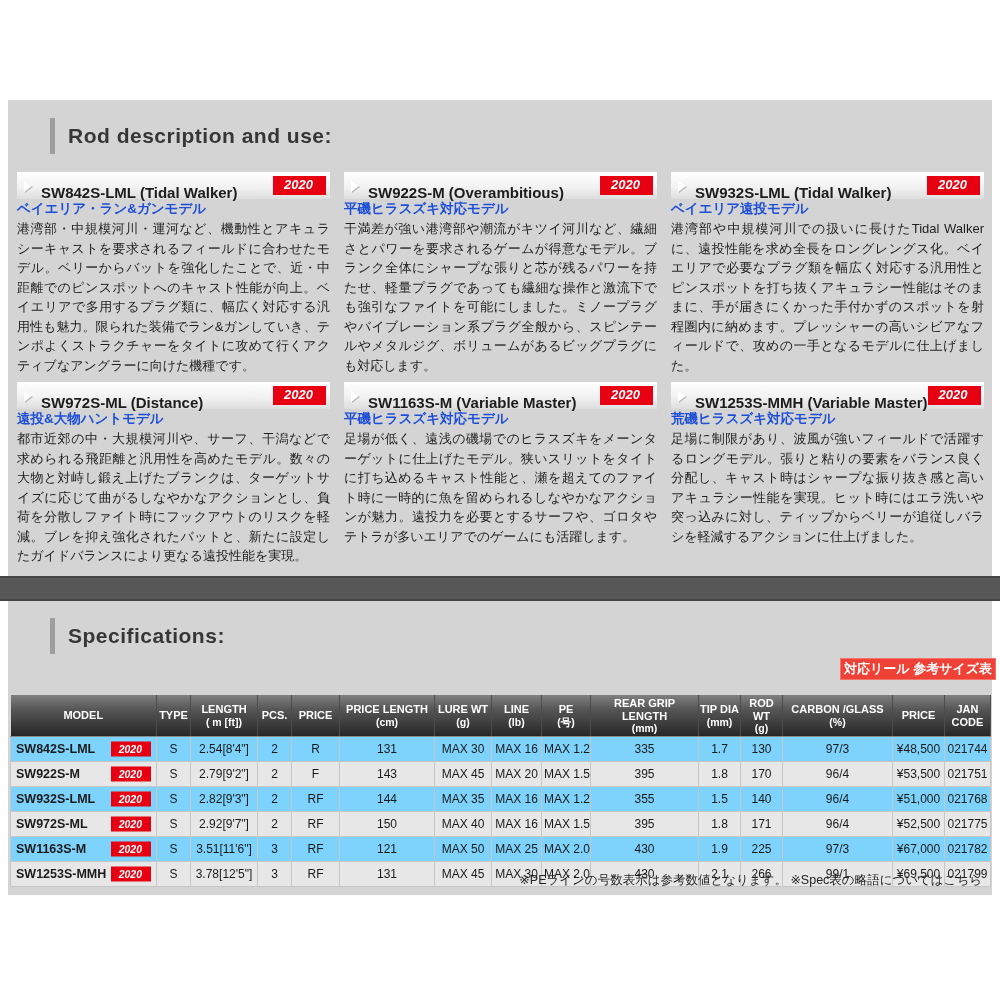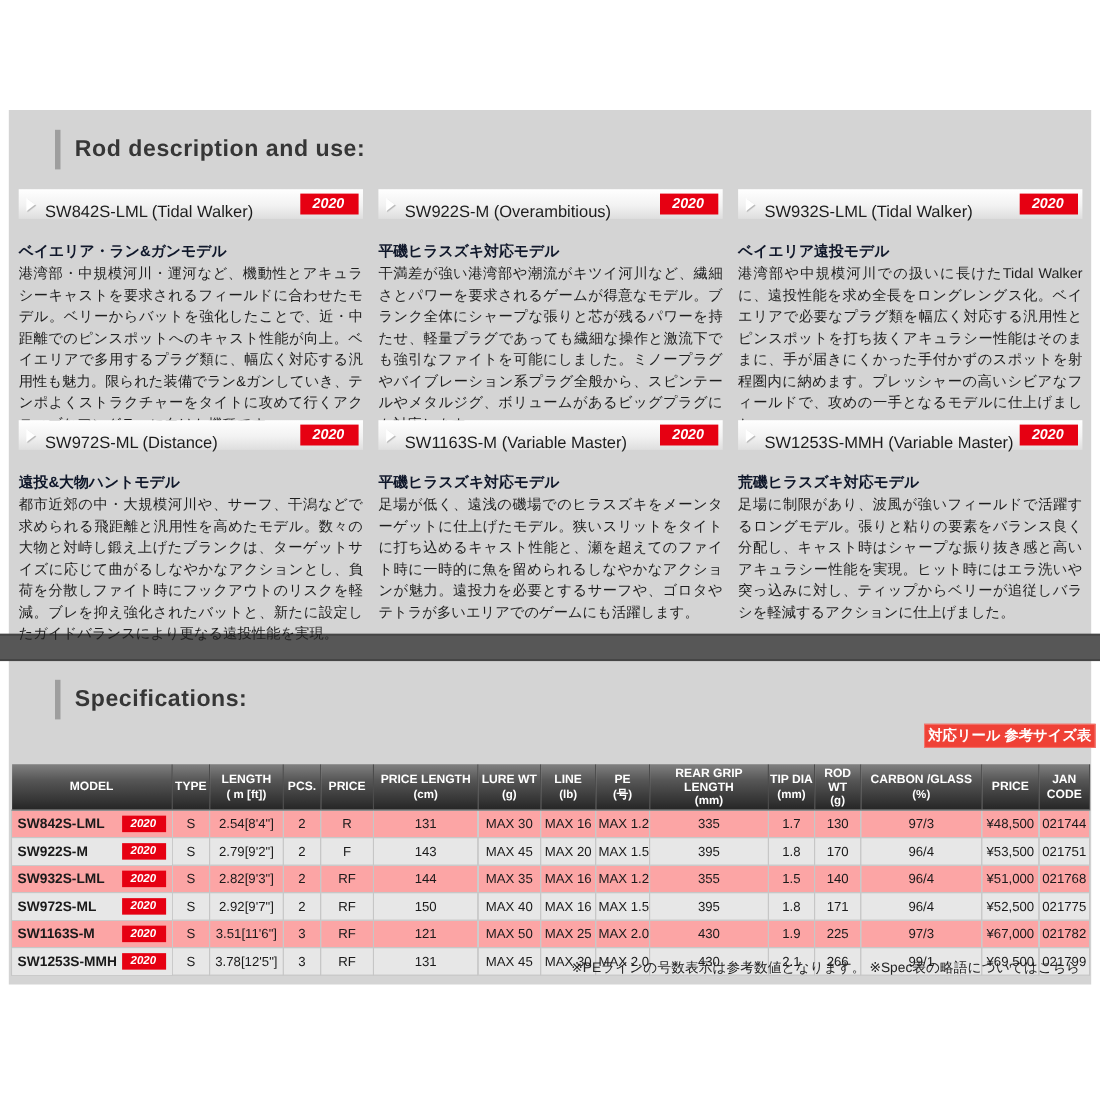--- a/index.html
+++ b/index.html
@@ -15,38 +15,38 @@
   .hdr-rod{left:14px;top:18px;}
   .hdr-spec{left:14px;top:518px;}
   
   .card{position:absolute;width:313px;}
   .c0{left:9px;} .c1{left:336px;} .c2{left:663px;}
   .r0{top:72px;} .r1{top:282px;}
   .card-head{height:27px;display:flex;align-items:center;background:linear-gradient(180deg,#ffffff 0%,#f2f2f2 55%,#dedede 100%);
     padding:0 4px 0 7px;cursor:pointer;}
   .tri{width:0;height:0;border-left:8px solid #ffffff;border-top:6px solid transparent;
     border-bottom:6px solid transparent;filter:drop-shadow(1px 1px 0 #b9b9b9);}
-  .model-name{font-size:15px;font-weight:normal;color:#1c1c1c;margin-left:9px;white-space:nowrap;margin-top:13px;}
+  .model-name{font-size:15px;font-weight:bold;color:#1c1c1c;margin-left:9px;white-space:nowrap;margin-top:13px;}
   .badge{margin-left:auto;background:#e60012;color:#ffffff;font-weight:bold;font-style:italic;
     font-size:13px;padding:1px 13px 2px 11px;line-height:16px;}
-  .card-sub{font-size:13.5px;font-weight:bold;color:#0f172a;margin-top:20px;line-height:19px;}
+  .card-sub{font-size:13.5px;font-weight:bold;color:#1d4ed8;margin-top:0;line-height:19px;}
   .card-desc{font-size:13px;color:#1e1e1e;line-height:19.5px;text-align:justify;margin-top:1px;}
   
   .reel-btn{position:absolute;left:832px;top:558px;width:156px;height:22px;background:#ef4136;
     border:1px solid #f2736b;color:#ffffff;font-size:13px;font-weight:bold;display:flex;
     align-items:center;justify-content:center;cursor:pointer;box-sizing:border-box;white-space:nowrap;}
   
   .spec-table{position:absolute;left:2px;top:595px;width:980px;border-collapse:collapse;table-layout:fixed;
     font-family:"Liberation Sans","DejaVu Sans",sans-serif;}
   .spec-table th{background:linear-gradient(180deg,#808080 0%,#565656 35%,#262626 100%);
     color:#ffffff;font-size:11px;line-height:1.15;font-weight:bold;height:36px;padding:2px 1px;
     border-right:1px solid #4c4c4c;border-bottom:1px solid #8a8a8a;text-align:center;vertical-align:middle;}
   .spec-table td{font-size:12px;color:#1a1a1a;text-align:center;height:22px;padding:1px 2px;
     border:1px solid #c6c6c6;overflow:hidden;white-space:nowrap;}
-  .spec-table tr.odd td{background:#fca5a5;margin-left:21px;}
+  .spec-table tr.odd td{background:#7dd3fc;margin-left:21px;}
   .spec-table tr.even td{background:#e7e7e7;}
   td.model-cell{text-align:left;font-weight:bold;font-size:12.5px;padding-left:5px;position:relative;}
   .tbl-badge{position:absolute;right:5px;top:50%;transform:translateY(-50%);background:#e60012;
     color:#ffffff;font-weight:bold;font-style:italic;font-size:10.5px;padding:0 9px 1px 8px;line-height:14px;}
   .th2{display:block;font-size:10.5px;font-weight:bold;}
   
   .footnote{position:absolute;right:10px;top:772px;font-size:12.5px;color:#222222;white-space:nowrap;}
   .footnote a{color:#222222;text-decoration:none;cursor:pointer;}
 </style>
 </head>

